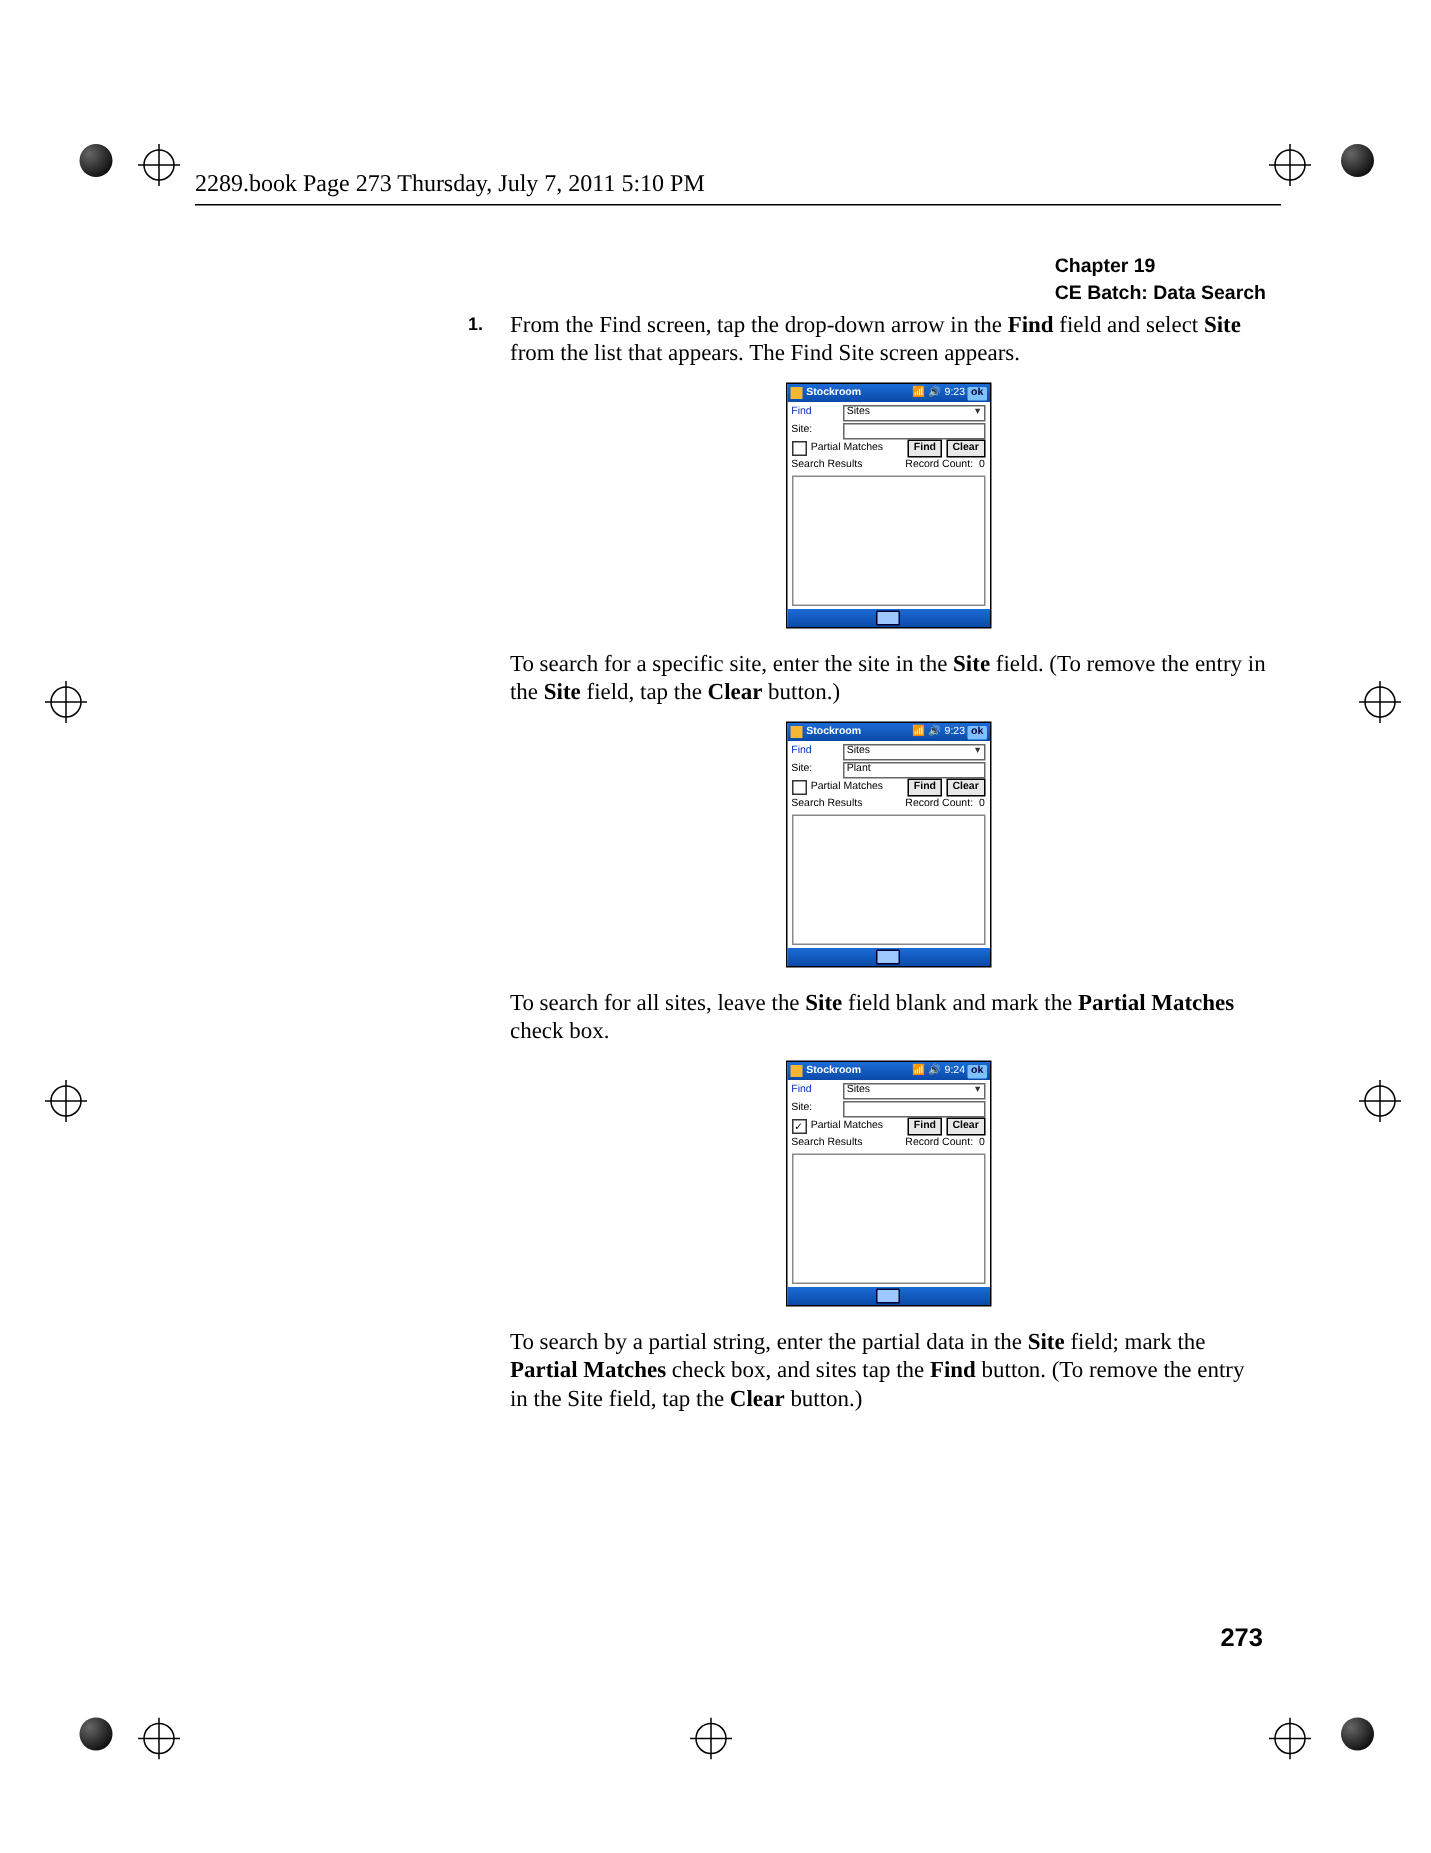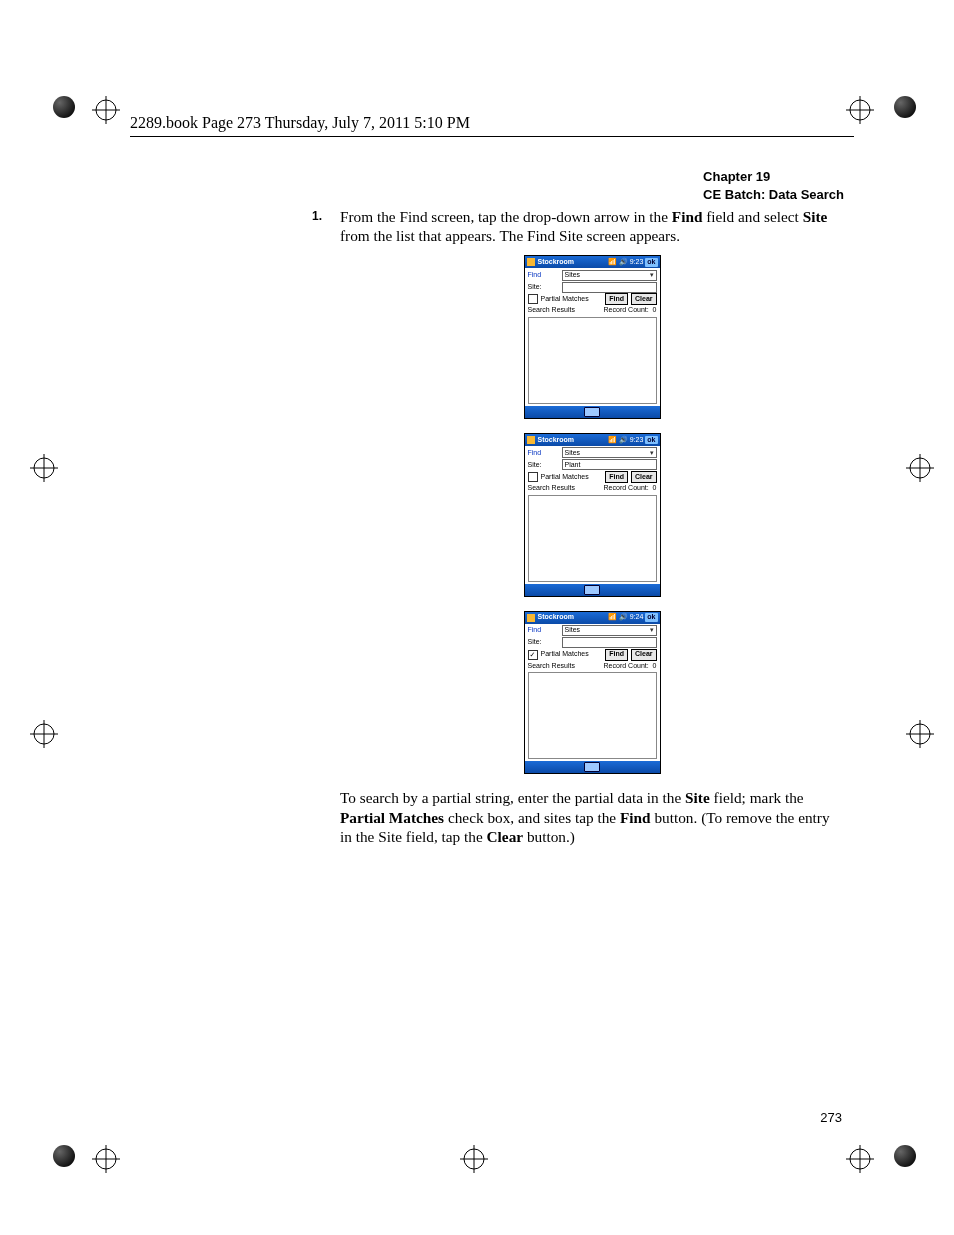--- a/index.html
+++ b/index.html
@@ -60,24 +60,24 @@
     left: -28px;
     font-family: Arial, Helvetica, sans-serif;
     font-weight: bold;
     font-size: 12px;
     top: 2px;
   }
   .para { margin: 0 0 10px 0; }
   .page-num {
     position: absolute;
     right: 112px;
-    top: 1110px;
+    top: 1082px;
     font-family: Arial, Helvetica, sans-serif;
-    font-weight: normal;
-    font-size: 13px;
+    font-weight: bold;
+    font-size: 17px;
   }
 
   
   .pda {
     width: 135px;
     margin: 8px auto 14px auto;
     border: 1px solid #000;
     font-family: Tahoma, Arial, sans-serif;
     font-size: 7px;
     background: #fff;
@@ -273,20 +273,23 @@
         <span>Search Results</span>
         <span><span>Record Count:</span>&nbsp;&nbsp;<span>0</span></span>
       </div>
       <div class="pda-results"></div>
     </div>
     <div class="pda-bottombar">
       <div class="pda-kbd"></div>
     </div>
   </div>
 
+  <p class="para">
+    <span>To search for a specific site, enter the site in the </span><b>Site</b><span> field. (To remove the entry in the </span><b>Site</b><span> field, tap the </span><b>Clear</b><span> button.)</span>
+  </p>
 
   <div class="pda">
     <div class="pda-titlebar">
       <span class="app-icon"></span>
       <span class="title">Stockroom</span>
       <span class="spacer"></span>
       <span class="status">
         <span class="sig">📶</span>
         <span class="sig">🔊</span>
         <span>9:23</span>
@@ -318,20 +321,23 @@
         <span>Search Results</span>
         <span><span>Record Count:</span>&nbsp;&nbsp;<span>0</span></span>
       </div>
       <div class="pda-results"></div>
     </div>
     <div class="pda-bottombar">
       <div class="pda-kbd"></div>
     </div>
   </div>
 
+  <p class="para">
+    <span>To search for all sites, leave the </span><b>Site</b><span> field blank and mark the </span><b>Partial Matches</b><span> check box.</span>
+  </p>
 
   <div class="pda">
     <div class="pda-titlebar">
       <span class="app-icon"></span>
       <span class="title">Stockroom</span>
       <span class="spacer"></span>
       <span class="status">
         <span class="sig">📶</span>
         <span class="sig">🔊</span>
         <span>9:24</span>

